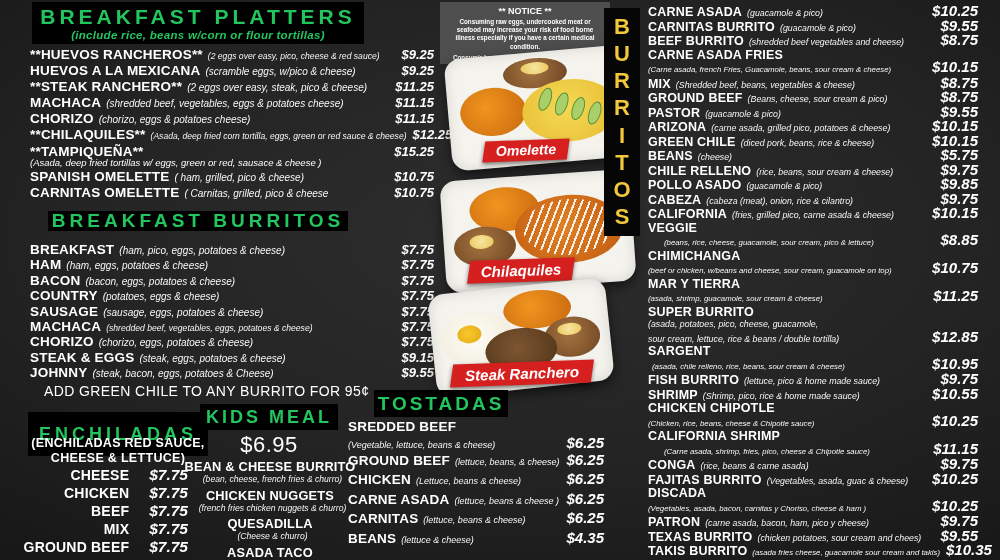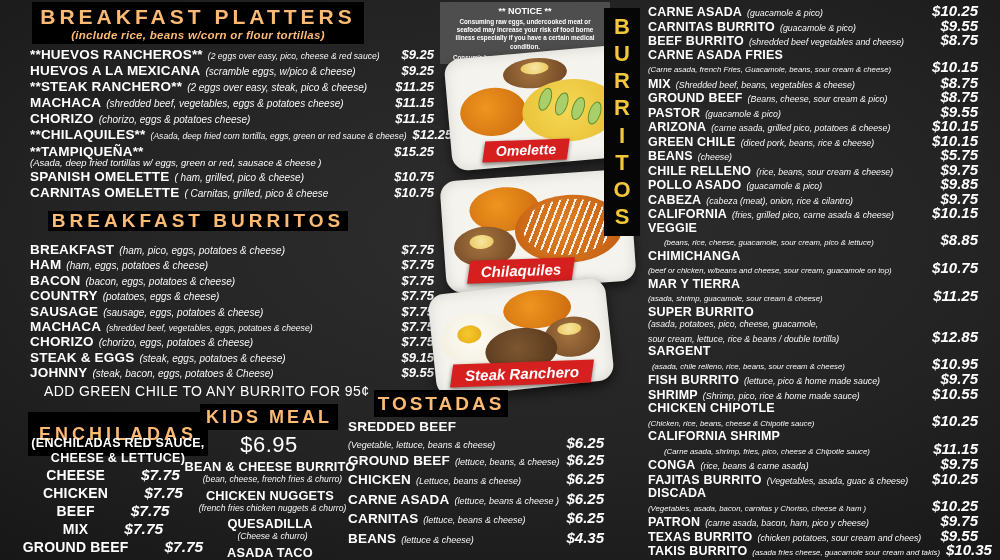--- a/index.html
+++ b/index.html
@@ -1,21 +1,21 @@
 <!DOCTYPE html>
 <html><head>
 <meta charset="utf-8">
 <style>
   html,body{margin:0;padding:0;background:#000;}
   #board{position:relative;width:1000px;height:560px;overflow:hidden;
     font-family:"Liberation Sans",sans-serif;color:#fff;
     background:radial-gradient(ellipse 95% 85% at 52% 42%, #2e2e2e 0%, #232323 50%, #131313 100%);}
   .abs{position:absolute;}
   
-  .hbar{background:#000;color:#fdba74;text-align:center;font-weight:bold;
+  .hbar{background:#000;color:#22c55e;text-align:center;font-weight:bold;
     display:flex;flex-direction:column;justify-content:center;}
   .hbar .t{letter-spacing:4px;}
   .hbar .st{font-style:italic;font-weight:bold;letter-spacing:0.3px;}
   
   .line{display:flex;align-items:baseline;white-space:nowrap;}
   .nm{font-weight:bold;letter-spacing:0.2px;}
   .ds{font-style:italic;margin-left:5px;opacity:0.96;}
   .pr{font-weight:bold;font-style:italic;margin-left:auto;padding-left:6px;}
   
   .lrow .nm{font-size:13.5px;}
@@ -31,21 +31,21 @@
   .brow .ds{font-size:8.8px;}
   .brow .ds.sm{font-size:7.8px;}
   .brow .pr{font-size:15px;}
   .brow .line{line-height:12.5px;}
   
   #tost-items .lrow{min-height:19.4px;}
   #tost-items .nm{font-size:13.5px;}
   #tost-items .ds{font-size:9px;}
   #tost-items .pr{font-size:15px;}
   
-  #ench-items .lrow{min-height:15.2px;justify-content:center;gap:16px;}
+  #ench-items .lrow{min-height:15.2px;justify-content:flex-end;}
   #ench-items .nm{font-size:14px;}
   #ench-items .pr{font-size:15.5px;margin-left:14px;}
   .ench-sub{font-weight:bold;font-size:12.5px;line-height:15px;text-align:center;letter-spacing:0.3px;}
   
   .kids-price{font-weight:normal;font-size:22px;text-align:center;letter-spacing:0.5px;}
   .krow{text-align:center;margin-bottom:1px;}
   .krow .nm{font-size:12.8px;}
   .krow .ds{display:block;font-style:italic;font-size:8.6px;line-height:9.5px;}
   
   #note{font-weight:normal;font-size:14px;letter-spacing:0.4px;}

